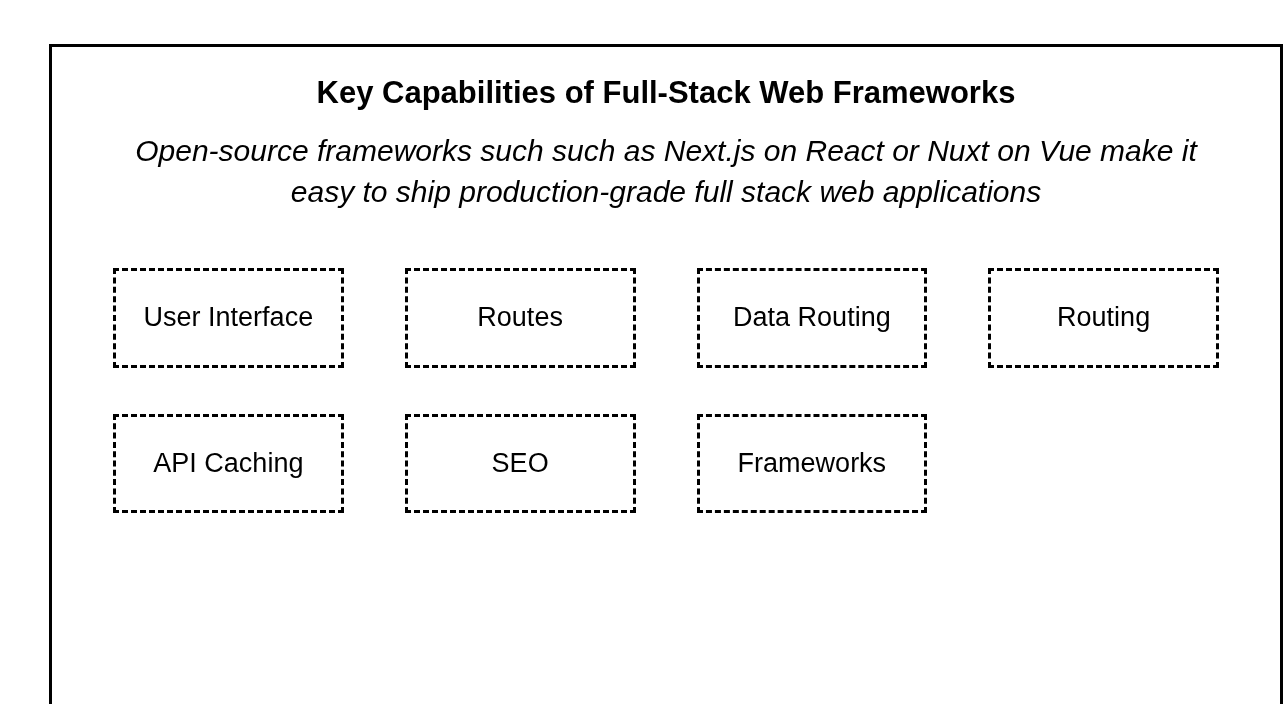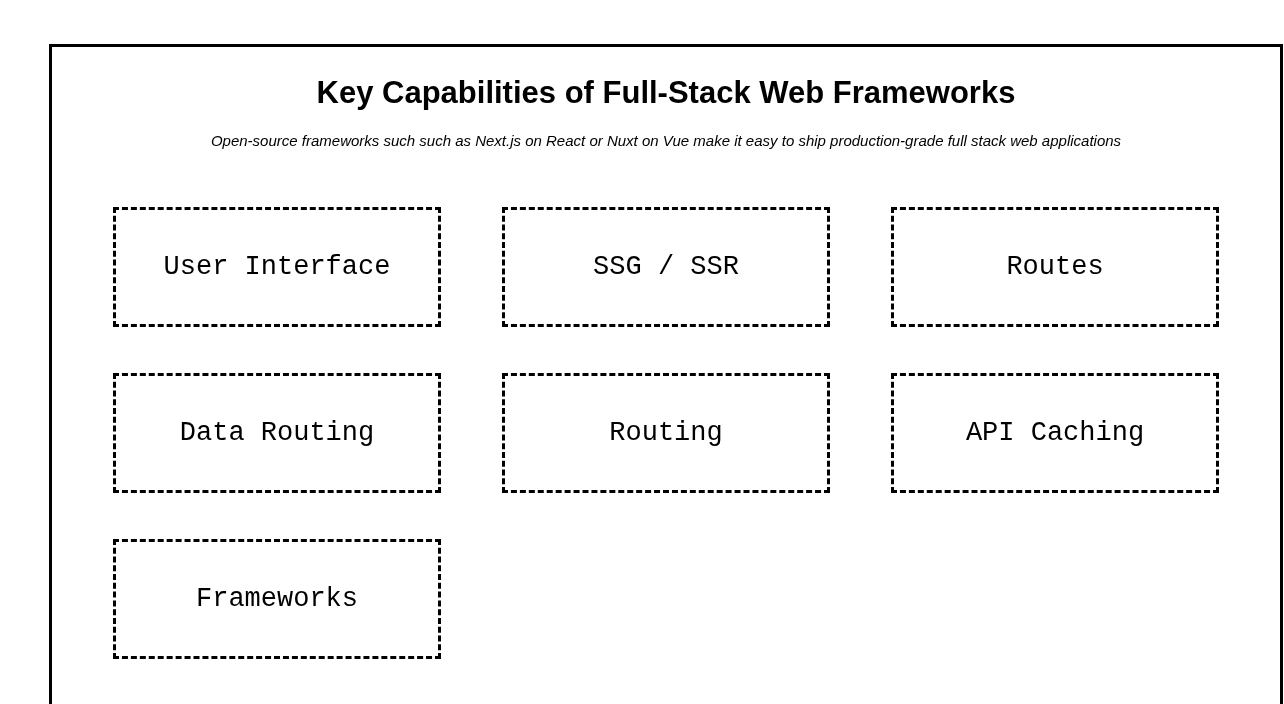--- a/index.html
+++ b/index.html
@@ -23,36 +23,35 @@
       flex-direction: column;
     }
     .title {
       font-size: 31px;
       font-weight: 700;
       text-align: center;
       color: #000000;
       margin-bottom: 12px;
     }
     .subtitle {
-      font-size: 15px;
+      font-size: 30px;
       font-style: italic;
       font-weight: 400;
       text-align: center;
       color: #000000;
       line-height: 1.35;
       margin-bottom: 40px;
       padding: 0 10px;
     }
     .grid {
       display: grid;
-      grid-template-columns: repeat(3, 1fr);
+      grid-template-columns: repeat(4, 1fr);
       grid-template-rows: repeat(3, 1fr);
       gap: 30px 45px;
       flex: 1;
-      font-family: Liberation Mono, monospace;
     }
     .capability-box {
       border: 3px dashed #000000;
       display: flex;
       align-items: center;
       justify-content: center;
       font-size: 27px;
       font-weight: 400;
       color: #000000;
       text-align: center;
@@ -60,20 +59,20 @@
     }
   </style>
 </head>
 <body>
 
 <div class="outer-frame">
   <h1 class="title">Key Capabilities of Full-Stack Web Frameworks</h1>
   <p class="subtitle">Open-source frameworks such such as Next.js on React or Nuxt on Vue make it easy to ship production-grade full stack web applications</p>
   <div class="grid">
     <div class="capability-box">User Interface</div>
-    <div class="capability-box">SSG / SSR</div>
     <div class="capability-box">Routes</div>
     <div class="capability-box">Data Routing</div>
     <div class="capability-box">Routing</div>
     <div class="capability-box">API Caching</div>
+    <div class="capability-box">SEO</div>
     <div class="capability-box">Frameworks</div>
   </div>
 </div>
 
 </body></html>

